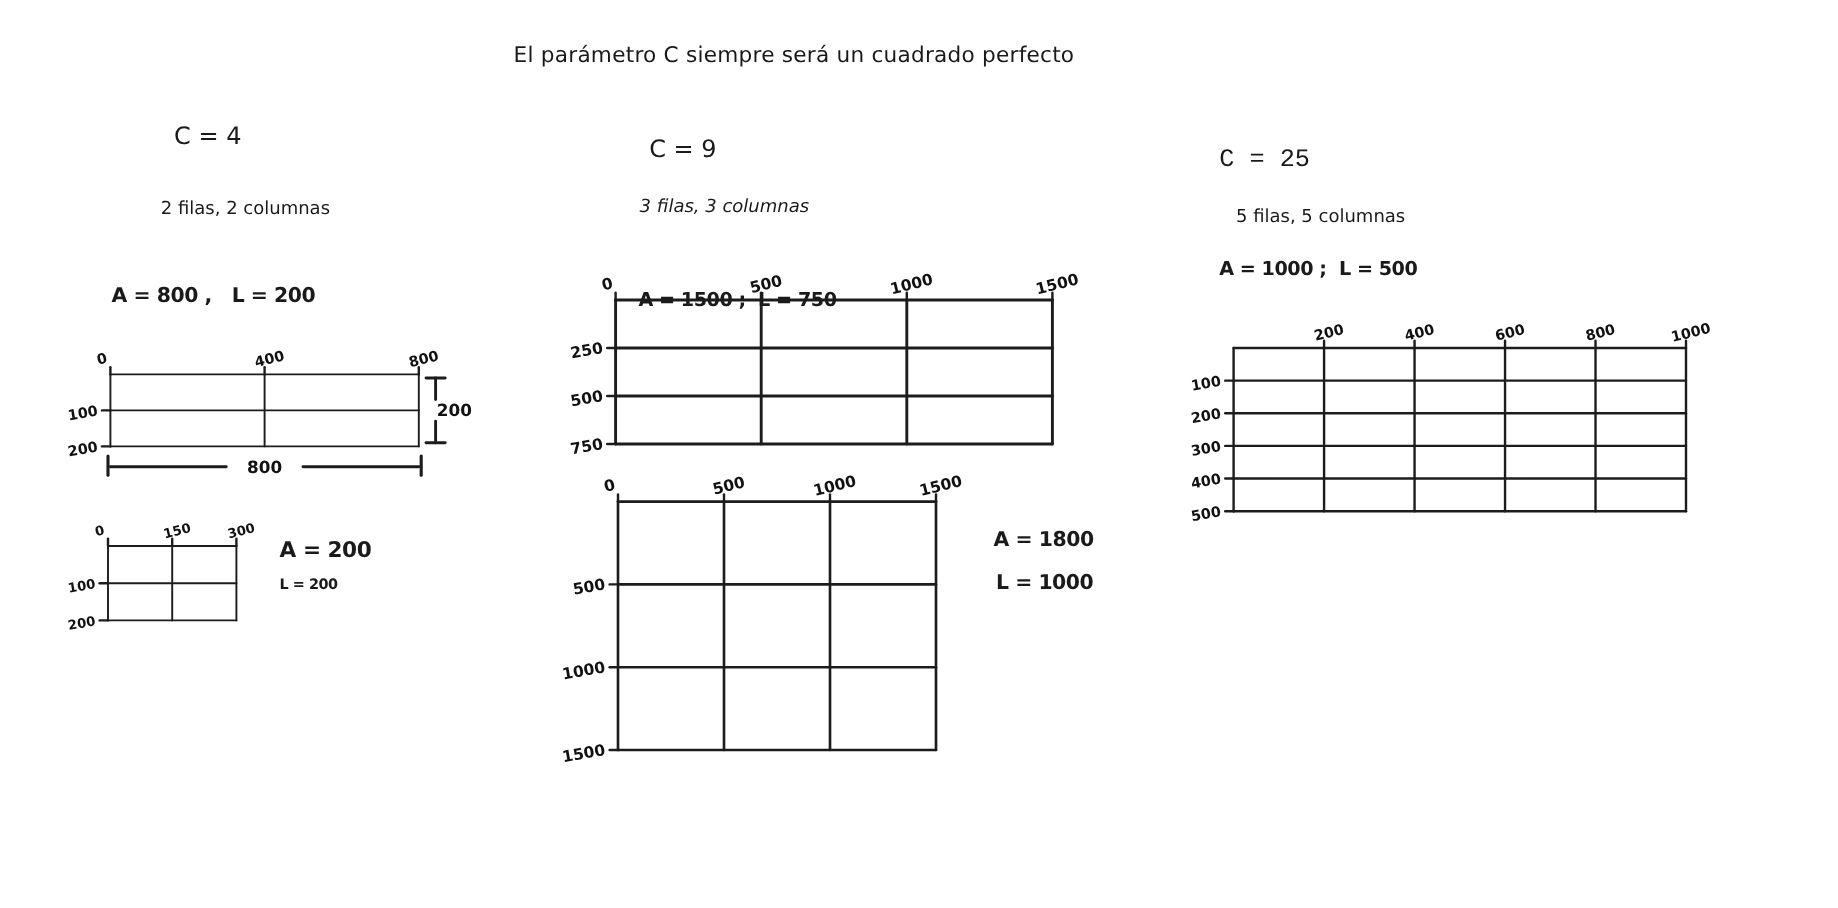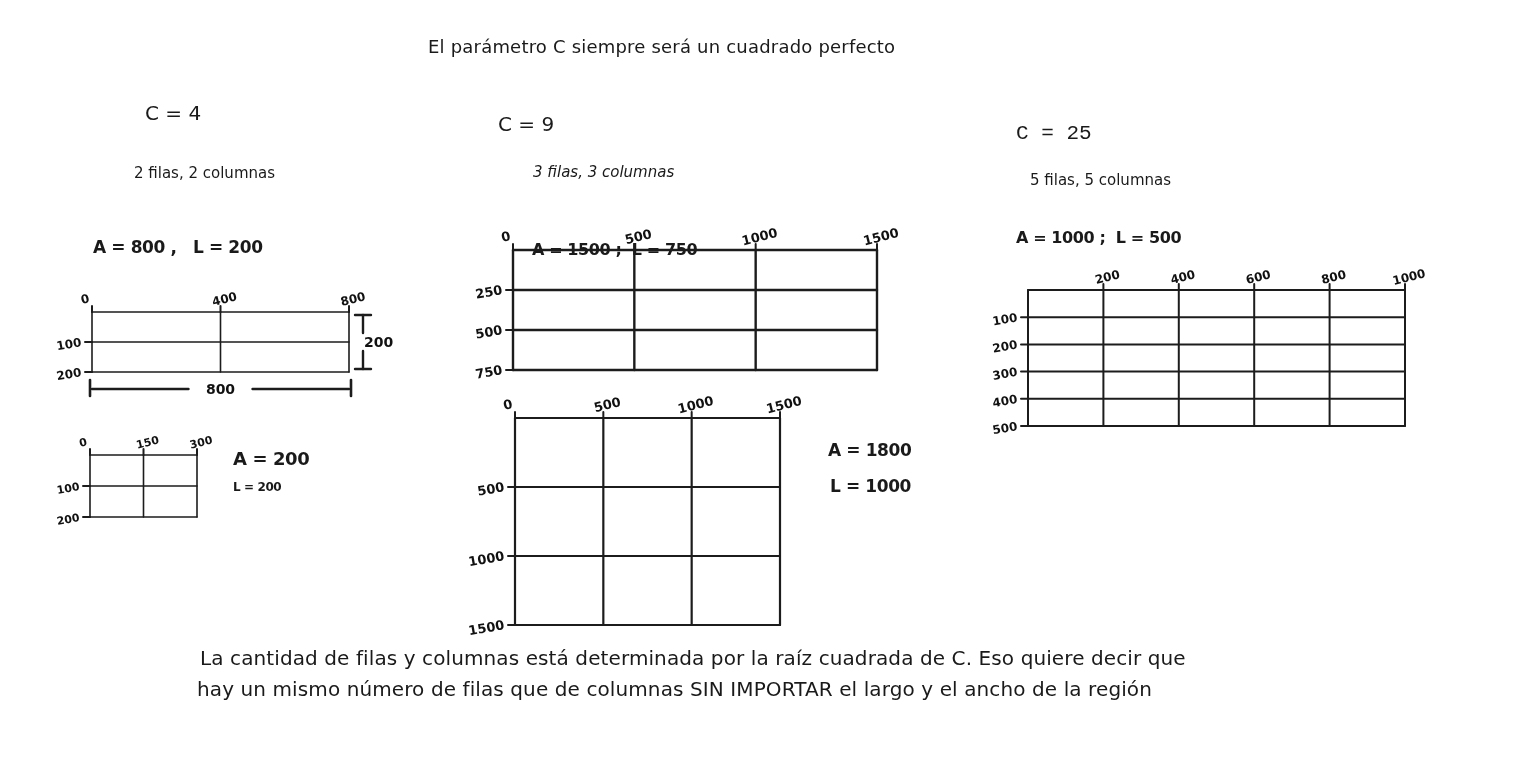--- a/index.html
+++ b/index.html
@@ -72,21 +72,21 @@
       <text fill="#111" text-anchor="middle" font-size="11" font-weight="bold" transform="translate(154,25) rotate(-14)">300</text>
       <line x1="35" y1="65" x2="42" y2="65" stroke="#1c1c1c" stroke-width="2" stroke-linecap="round"></line>
       <text fill="#111" text-anchor="end" font-size="11" font-weight="bold" transform="translate(32,69) rotate(-10)">100</text>
       <line x1="35" y1="96" x2="42" y2="96" stroke="#1c1c1c" stroke-width="2" stroke-linecap="round"></line>
       <text fill="#111" text-anchor="end" font-size="11" font-weight="bold" transform="translate(32,100) rotate(-10)">200</text>
     </svg>
 
   <div class="txt dimlabel" style="left:233px;top:449px;font-size:18px;">A = 200</div>
   <div class="txt dimlabel" style="left:233px;top:481px;font-size:12px;">L = 200</div>
 
-  <div class="txt heading" style="left:498px;top:113px;">C = 9</div>
+  <div class="txt heading" style="left:541px;top:113px;">C = 9</div>
   <div class="txt subheading" style="left:533px;top:164px;font-style:italic;">3 filas, 3 columnas</div>
   <div class="txt dimlabel small" style="left:532px;top:201px;margin-top:40px;">A = 1500 ;  L = 750</div>
 
   <svg class="gridsvg" style="left:450px;top:213px;" width="480" height="170">
       <line x1="63" y1="37" x2="63" y2="157" stroke="#1c1c1c" stroke-width="2.4" stroke-linecap="round"></line>
       <line x1="184.33333333333331" y1="37" x2="184.33333333333331" y2="157" stroke="#1c1c1c" stroke-width="2.4" stroke-linecap="round"></line>
       <line x1="305.66666666666663" y1="37" x2="305.66666666666663" y2="157" stroke="#1c1c1c" stroke-width="2.4" stroke-linecap="round"></line>
       <line x1="427" y1="37" x2="427" y2="157" stroke="#1c1c1c" stroke-width="2.4" stroke-linecap="round"></line>
       <line x1="63" y1="37" x2="427" y2="37" stroke="#1c1c1c" stroke-width="2.4" stroke-linecap="round"></line>
       <line x1="63" y1="77" x2="427" y2="77" stroke="#1c1c1c" stroke-width="2.4" stroke-linecap="round"></line>
@@ -131,21 +131,21 @@
       <text fill="#111" text-anchor="end" font-size="13" font-weight="bold" transform="translate(55,174) rotate(-10)">1000</text>
       <line x1="58" y1="239" x2="65" y2="239" stroke="#1c1c1c" stroke-width="2" stroke-linecap="round"></line>
       <text fill="#111" text-anchor="end" font-size="13" font-weight="bold" transform="translate(55,243) rotate(-10)">1500</text>
     </svg>
 
   <div class="txt dimlabel" style="left:828px;top:441px;">A = 1800</div>
   <div class="txt dimlabel" style="left:830px;top:477px;">L = 1000</div>
 
   <div class="txt heading" style="left:1016px;top:122px;font-size:21px;font-family:Liberation Mono, monospace;">C = 25</div>
   <div class="txt subheading" style="left:1030px;top:172px;">5 filas, 5 columnas</div>
-  <div class="txt dimlabel small" style="left:1016px;top:229px;">A = 1000 ;  L = 500</div>
+  <div class="txt dimlabel small" style="left:1016px;top:215px;">A = 1000 ;  L = 500</div>
 
   <svg class="gridsvg" style="left:958px;top:250px;" width="500" height="190">
       <line x1="70" y1="40" x2="70" y2="176" stroke="#1c1c1c" stroke-width="2" stroke-linecap="round"></line>
       <line x1="145.4" y1="40" x2="145.4" y2="176" stroke="#1c1c1c" stroke-width="2" stroke-linecap="round"></line>
       <line x1="220.8" y1="40" x2="220.8" y2="176" stroke="#1c1c1c" stroke-width="2" stroke-linecap="round"></line>
       <line x1="296.2" y1="40" x2="296.2" y2="176" stroke="#1c1c1c" stroke-width="2" stroke-linecap="round"></line>
       <line x1="371.6" y1="40" x2="371.6" y2="176" stroke="#1c1c1c" stroke-width="2" stroke-linecap="round"></line>
       <line x1="447" y1="40" x2="447" y2="176" stroke="#1c1c1c" stroke-width="2" stroke-linecap="round"></line>
       <line x1="70" y1="40" x2="447" y2="40" stroke="#1c1c1c" stroke-width="2" stroke-linecap="round"></line>
       <line x1="70" y1="67.2" x2="447" y2="67.2" stroke="#1c1c1c" stroke-width="2" stroke-linecap="round"></line>
@@ -168,16 +168,14 @@
       <line x1="63" y1="94.4" x2="70" y2="94.4" stroke="#1c1c1c" stroke-width="2" stroke-linecap="round"></line>
       <text fill="#111" text-anchor="end" font-size="12" font-weight="bold" transform="translate(60,98.4) rotate(-10)">200</text>
       <line x1="63" y1="121.6" x2="70" y2="121.6" stroke="#1c1c1c" stroke-width="2" stroke-linecap="round"></line>
       <text fill="#111" text-anchor="end" font-size="12" font-weight="bold" transform="translate(60,125.6) rotate(-10)">300</text>
       <line x1="63" y1="148.8" x2="70" y2="148.8" stroke="#1c1c1c" stroke-width="2" stroke-linecap="round"></line>
       <text fill="#111" text-anchor="end" font-size="12" font-weight="bold" transform="translate(60,152.8) rotate(-10)">400</text>
       <line x1="63" y1="176" x2="70" y2="176" stroke="#1c1c1c" stroke-width="2" stroke-linecap="round"></line>
       <text fill="#111" text-anchor="end" font-size="12" font-weight="bold" transform="translate(60,180) rotate(-10)">500</text>
     </svg>
 
-  <div class="txt footer-line" style="left:200px;top:647px;">La cantidad de filas y columnas está determinada por la raíz cuadrada de C. Eso quiere decir que</div>
-  <div class="txt footer-line" style="left:197px;top:678px;">hay un mismo número de filas que de columnas SIN IMPORTAR el largo y el ancho de la región</div>
 
 </div>
 
 </body></html>

